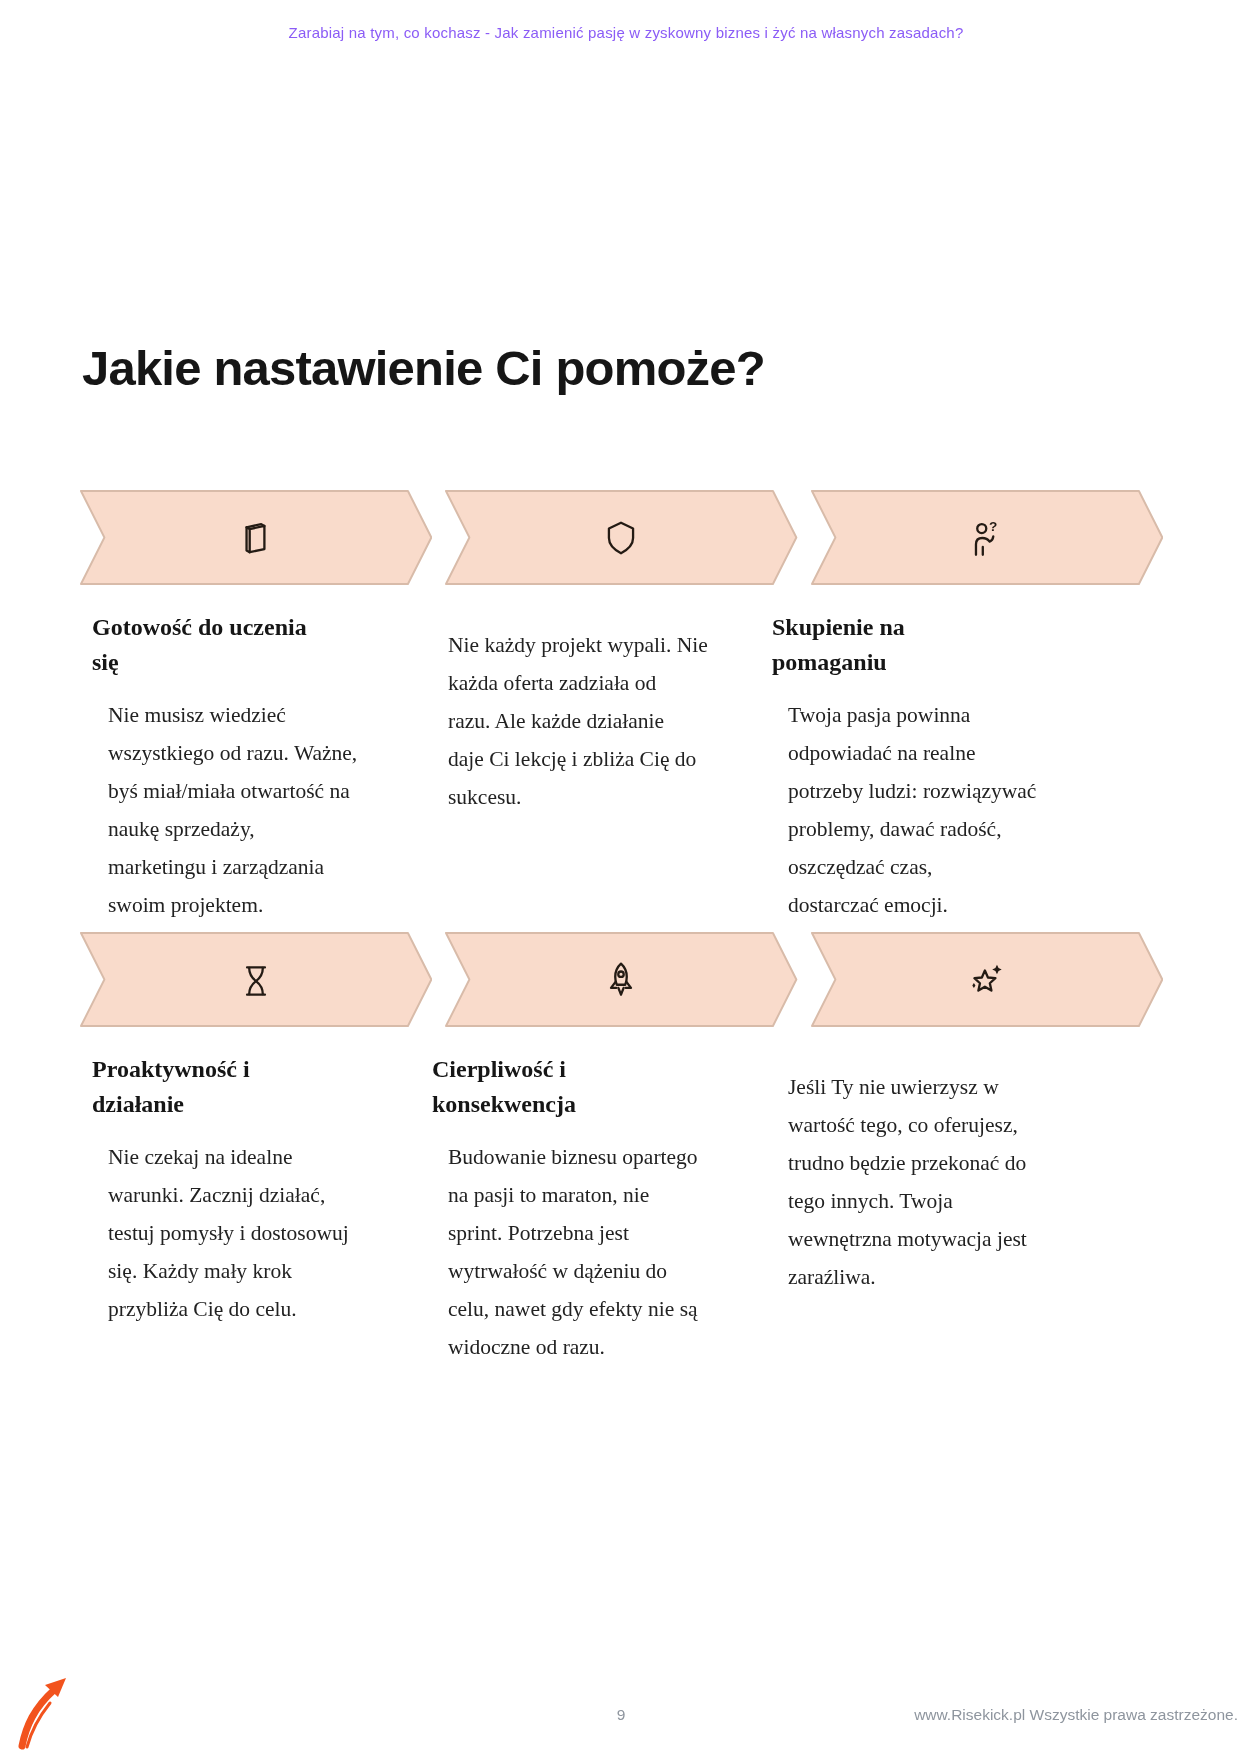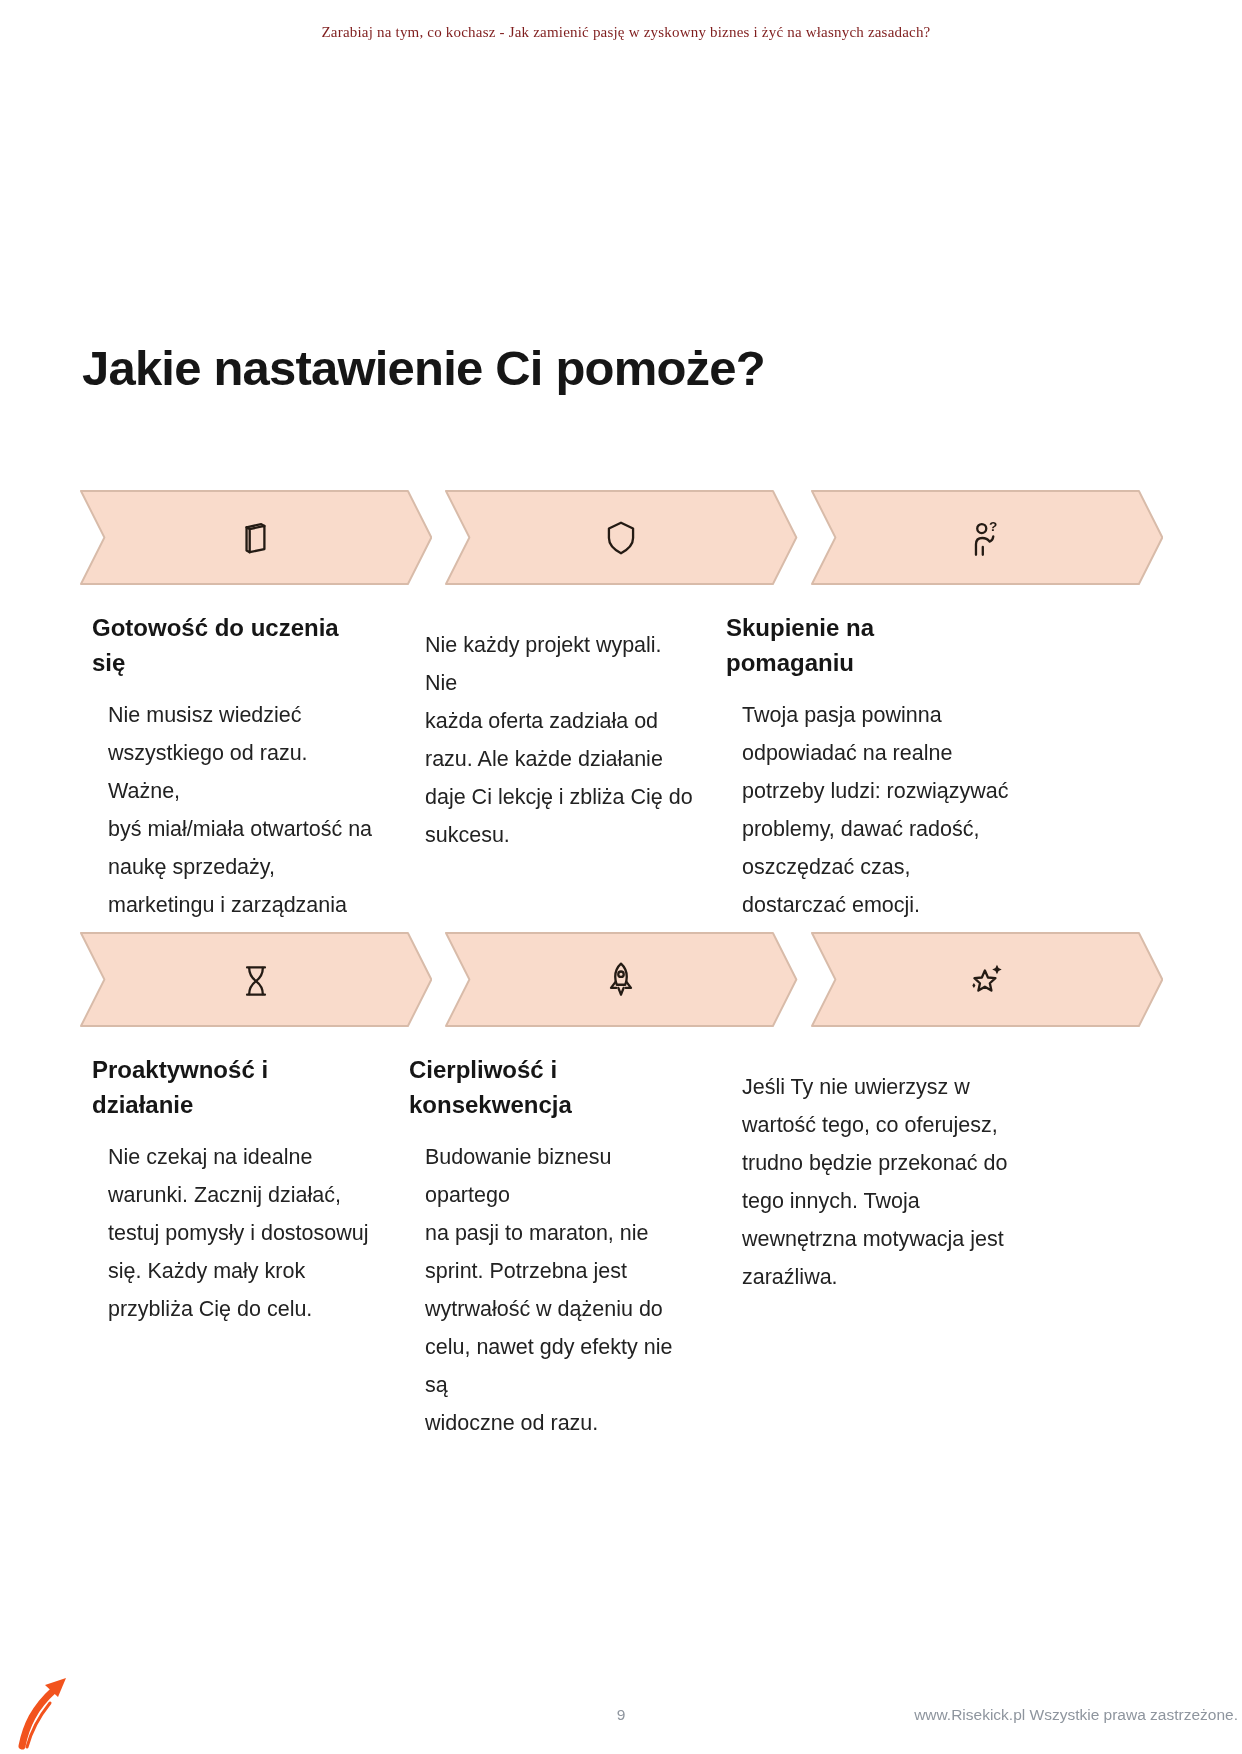--- a/index.html
+++ b/index.html
@@ -9,22 +9,21 @@
     margin:0 auto;
     background:#ffffff;
     font-family:"Liberation Sans", sans-serif;
     color:#1a1a1a;
     overflow:hidden;
   }
   .doc-header{
     position:absolute;top:24px;left:10px;right:0;
     text-align:center;
     font-size:15px;letter-spacing:.2px;
-    color:#7f1d1d;
-    font-family:Liberation Serif, serif;
+    color:#8b5cf6;
   }
   .page-title{
     position:absolute;top:338px;left:80px;
     margin:2px;
     font-size:49px;font-weight:700;letter-spacing:-.8px;
     color:#161616;
   }
   .banner-row{
     position:absolute;left:80px;width:1083px;height:95px;
     display:flex;gap:13px;
@@ -38,21 +37,21 @@
     position:absolute;left:50%;top:50%;
     width:42px;height:42px;
     transform:translate(-50%,-50%);
   }
   .banner-icon svg{width:42px;height:42px;display:block;}
   .ic{stroke:#241b14;stroke-width:2.2;fill:none;stroke-linecap:round;stroke-linejoin:round;}
   .ic-fill{fill:#241b14;stroke:none;}
   .ic-text{font-family:"Liberation Sans",sans-serif;font-size:13px;font-weight:700;fill:#241b14;}
   .text-row{
     position:absolute;left:92px;
-    display:grid;grid-template-columns:repeat(3,300px);column-gap:17px;
+    display:grid;grid-template-columns:repeat(3,300px);column-gap:40px;font-family:Liberation Serif, serif;
   }
   .text-row.row1{top:610px;}
   .text-row.row2{top:1052px;}
   .card-title{
     margin:0 0 15px 0;
     font-size:24px;font-weight:700;line-height:35px;
     color:#161616;
     white-space:pre-line;
   }
   .card-body{

